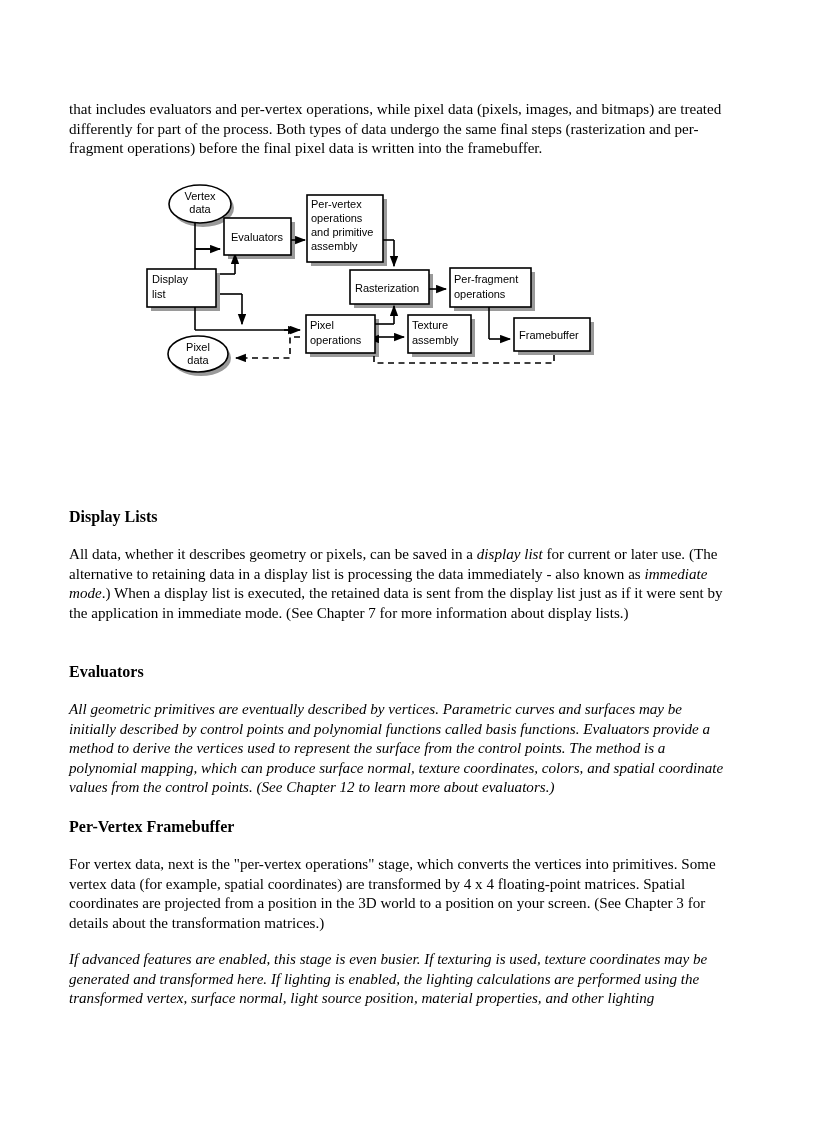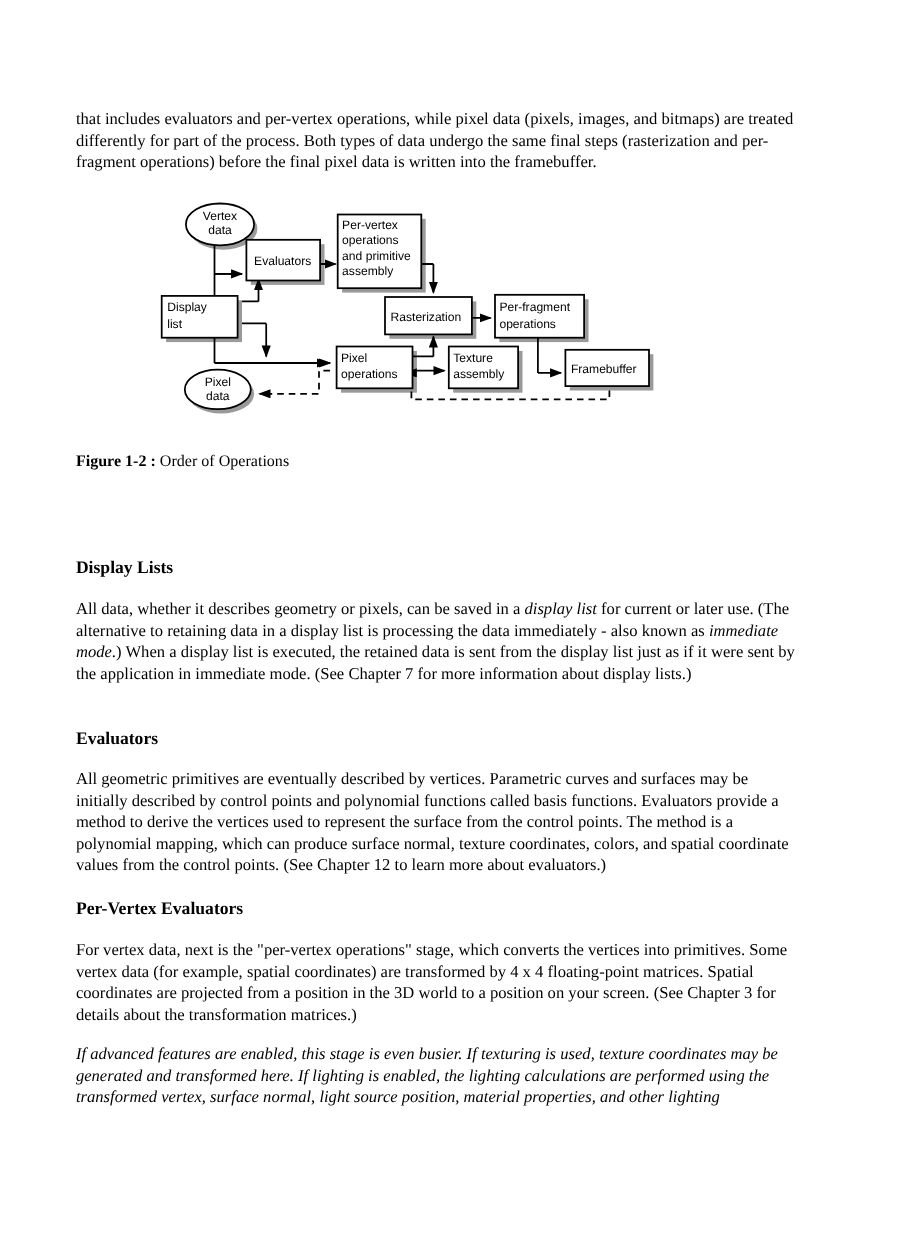--- a/index.html
+++ b/index.html
@@ -196,43 +196,40 @@
         <text x="328" y="162" font-family="'Liberation Sans',sans-serif" font-size="11" fill="#000">assembly</text>
       </g>
 
       <g>
         <rect x="430" y="136" width="76" height="33" fill="#fff" stroke="#000" stroke-width="1.6"></rect>
         <text x="435" y="157" font-family="'Liberation Sans',sans-serif" font-size="11" fill="#000">Framebuffer</text>
       </g>
     </svg>
   </div>
 
-  <div style="position:absolute; left:69px; top:411px; width:672px;">
-    <p class="figure-caption"><b>Figure 1-2 :</b><span> Order of Operations</span></p>
-  </div>
 
 
   <div style="position:absolute; left:69px; top:506px; width:672px;">
     <h2 class="section-head">Display Lists</h2>
   </div>
 
   <div style="position:absolute; left:69px; top:545px; width:672px;">
     <p class="body-text"><span>All data, whether it describes geometry or pixels, can be saved in a </span><em>display list</em><span> for current or later use. (The alternative to retaining data in a display list is processing the data immediately - also known as </span><em>immediate mode</em><span>.) When a display list is executed, the retained data is sent from the display list just as if it were sent by the application in immediate mode. (See Chapter 7 for more information about display lists.)</span></p>
   </div>
 
   <div style="position:absolute; left:69px; top:661px; width:672px;">
     <h2 class="section-head">Evaluators</h2>
   </div>
 
-  <div style="position:absolute; left:69px; top:700px; width:672px;">
+  <div style="position:absolute; left:69px; top:700px; width:672px;font-style:italic;">
     <p class="body-text">All geometric primitives are eventually described by vertices. Parametric curves and surfaces may be initially described by control points and polynomial functions called basis functions. Evaluators provide a method to derive the vertices used to represent the surface from the control points. The method is a polynomial mapping, which can produce surface normal, texture coordinates, colors, and spatial coordinate values from the control points. (See Chapter 12 to learn more about evaluators.)</p>
   </div>
 
   <div style="position:absolute; left:69px; top:816px; width:672px;">
-    <h2 class="section-head">Per-Vertex Evaluators</h2>
+    <h2 class="section-head">Per-Vertex Framebuffer</h2>
   </div>
 
   <div style="position:absolute; left:69px; top:855px; width:672px;">
     <p class="body-text">For vertex data, next is the "per-vertex operations" stage, which converts the vertices into primitives. Some vertex data (for example, spatial coordinates) are transformed by 4 x 4 floating-point matrices. Spatial coordinates are projected from a position in the 3D world to a position on your screen. (See Chapter 3 for details about the transformation matrices.)</p>
   </div>
 
   <div style="position:absolute; left:69px; top:950px; width:672px;font-style:italic;">
     <p class="body-text">If advanced features are enabled, this stage is even busier. If texturing is used, texture coordinates may be generated and transformed here. If lighting is enabled, the lighting calculations are performed using the transformed vertex, surface normal, light source position, material properties, and other lighting</p>
   </div>
 

